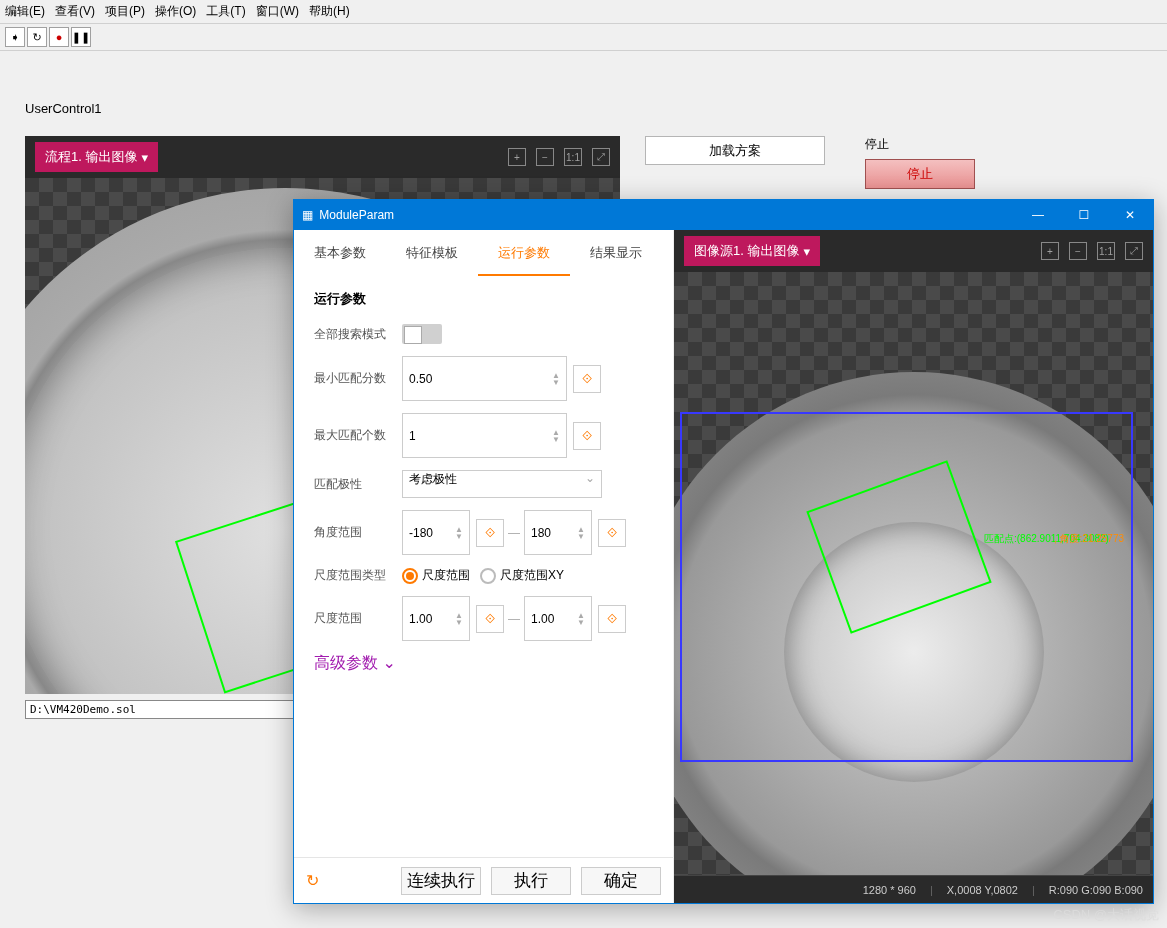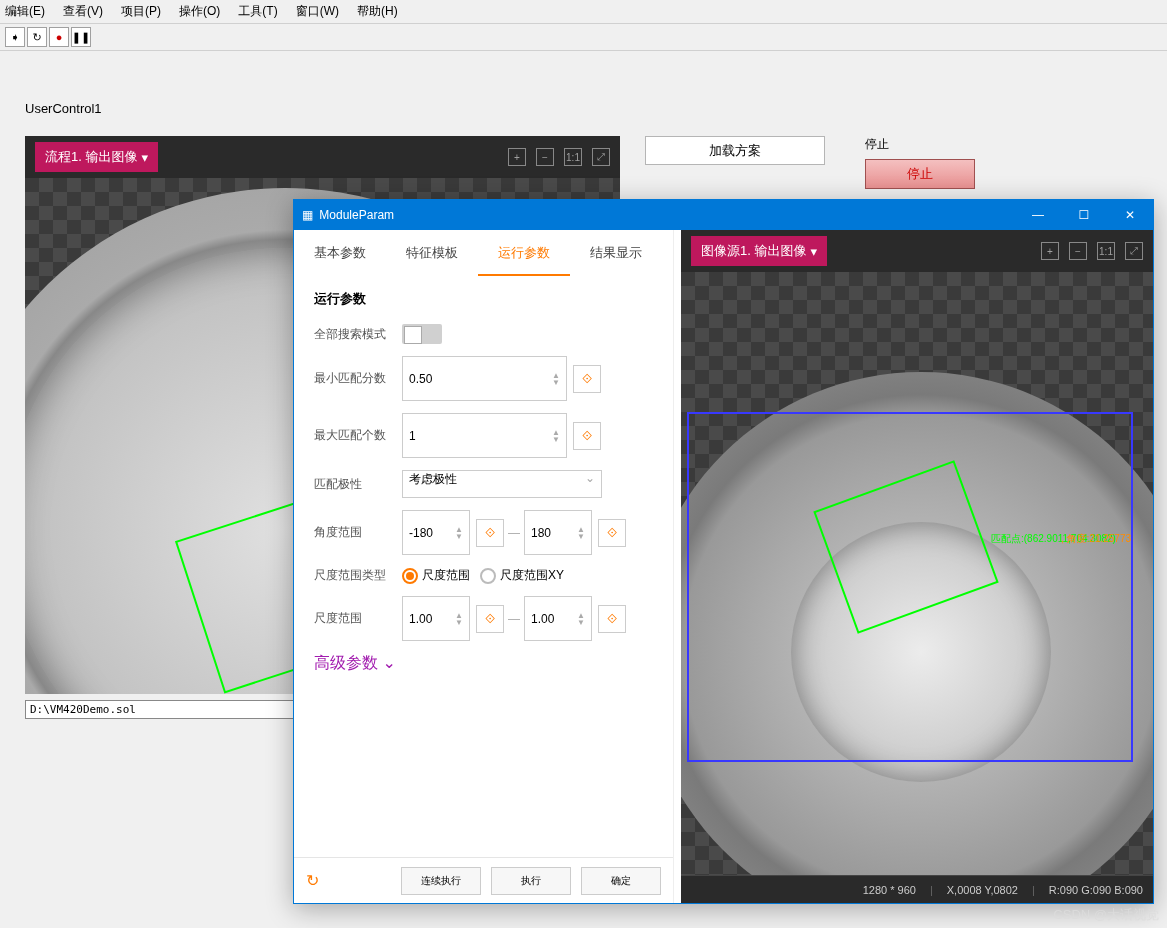--- a/index.html
+++ b/index.html
@@ -1,18 +1,18 @@
 <!DOCTYPE html>
 <html><head>
 <meta charset="utf-8">
 <style>
 * { box-sizing: border-box; margin: 0; padding: 0; font-family: "Microsoft YaHei", Arial, sans-serif; }
 body { background: #f0f0f0; width: 1167px; height: 928px; position: relative; overflow: hidden; font-size: 12px; }
 
-.menubar { background: #f0f0f0; border-bottom: 1px solid #d0d0d0; padding: 3px 5px; display: flex; gap: 18px; }
+.menubar { background: #f0f0f0; border-bottom: 1px solid #d0d0d0; padding: 3px 5px; display: flex; gap: 10px; }
 .menubar span { cursor: default; }
 
 .toolbar { background: #f0f0f0; border-bottom: 1px solid #d0d0d0; padding: 3px 5px; display: flex; gap: 2px; }
 .tb-btn { width: 20px; height: 20px; border: 1px solid #a0a0a0; background: #fff; display: flex; align-items: center; justify-content: center; font-size: 11px; }
 
 .content { padding: 50px 25px; position: relative; }
 .uc-label { font-size: 13px; margin-bottom: 20px; }
 
 .main-row { display: flex; gap: 25px; align-items: flex-start; }
 
@@ -37,21 +37,21 @@
 .stop-label { font-size: 12px; margin-bottom: 6px; }
 .stop-btn { width: 110px; height: 30px; background: linear-gradient(#f4c0c0,#e89090); border: 1px solid #a05050; color: #c00; display: flex; align-items: center; justify-content: center; font-size:13px;}
 
 
 .modal { position: absolute; left: 293px; top: 199px; width: 861px; height: 705px; background: #fff; border: 1px solid #0078d7; box-shadow: 0 5px 25px rgba(0,0,0,.3); display: flex; flex-direction: column; }
 .titlebar { background: #0078d7; color: #fff; display: flex; align-items: center; justify-content: space-between; height: 30px; padding: 0 0 0 8px; }
 .titlebar-left { display: flex; align-items: center; gap: 6px; font-size: 12px; }
 .win-icons { display: flex; }
 .win-icons div { width: 46px; height: 30px; display: flex; align-items: center; justify-content: center; color:#fff; }
 
-.modal-body { flex: 1; display: flex; gap: 7px; }
+.modal-body { flex: 1; display: flex; }
 
 .left-panel { width: 380px; border-right: 1px solid #eee; display: flex; flex-direction: column; }
 .tabs { display: flex; height: 46px; }
 .tab { padding: 14px 20px; font-size: 13px; color: #444; cursor: pointer; position: relative; }
 .tab.active { color: #ff7a00; }
 .tab.active::after { content: ""; position: absolute; left: 0; right: 0; bottom: 0; height: 2px; background: #ff7a00; }
 
 .params { padding: 14px 20px; flex: 1; }
 .params h4 { font-size: 13px; font-weight: bold; margin-bottom: 16px; }
 .param-row { display: flex; align-items: center; margin-bottom: 12px; font-size: 12px; }
@@ -64,21 +64,21 @@
 .link-btn { width: 28px; height: 28px; border: 1px solid #ccc; display: flex; align-items: center; justify-content: center; margin-left: 6px; color: #ff7a00; font-size: 13px; }
 .select { width: 200px; height: 28px; border: 1px solid #ccc; padding: 0 6px; display: flex; justify-content: space-between; }
 .radio { width: 16px; height: 16px; border: 2px solid #ff7a00; border-radius: 50%; margin-right: 4px; display: inline-flex; align-items: center; justify-content: center; }
 .radio.on::after { content: ""; width: 8px; height: 8px; background: #ff7a00; border-radius: 50%; }
 .radio.off { border-color: #bbb; }
 .dash { color: #aaa; margin: 0 4px; }
 .adv { text-align: left; color: #a21caf; font-size: 16px; padding-right: 28px; margin-top: 8px; }
 
 .footer { height: 46px; border-top: 1px solid #e5e5e5; display: flex; align-items: center; padding: 0 12px; gap: 10px; justify-content: flex-end; }
 .footer .reset { margin-right: auto; color: #ff7a00; font-size: 16px; }
-.foot-btn { width: 80px; height: 28px; border: 1px solid #ccc; background: #f7f7f7; display: flex; align-items: center; justify-content: center; font-size: 10px; }
+.foot-btn { width: 80px; height: 28px; border: 1px solid #ccc; background: #f7f7f7; display: flex; align-items: center; justify-content: center; font-size: 17px; }
 
 .right-panel { flex: 1; background: #2a2a2a; display: flex; flex-direction: column; }
 .right-panel .viewer-header { padding: 6px 10px; }
 .right-canvas { flex: 1; background: repeating-conic-gradient(#4a4a4a 0 25%, #3a3a3a 0 50%) 0 0/28px 28px; position: relative; overflow: hidden; }
 .blue-roi { position: absolute; left: 6px; top: 140px; right: 20px; height: 350px; border: 2px solid #3838ff; }
 .disc2 { position: absolute; left: -40px; top: 100px; width: 560px; height: 560px; border-radius: 50%; background: radial-gradient(circle,#d0d0d0 0%, #999 60%, #7a7a7a 65%, #a0a0a0 100%); }
 .disc2::before { content:""; position:absolute; left:150px; top:150px; width:260px; height:260px; border-radius:50%; background: radial-gradient(circle,#ececec 0%,#b8b8b8 100%); box-shadow: inset 0 0 30px rgba(0,0,0,.4);}
 
 .statusbar { height: 28px; background: #2a2a2a; color: #ccc; display: flex; align-items: center; justify-content: flex-end; padding: 0 10px; gap: 14px; font-size: 11px; border-top: 1px solid #444; }
 .statusbar .sep { color: #666; }

